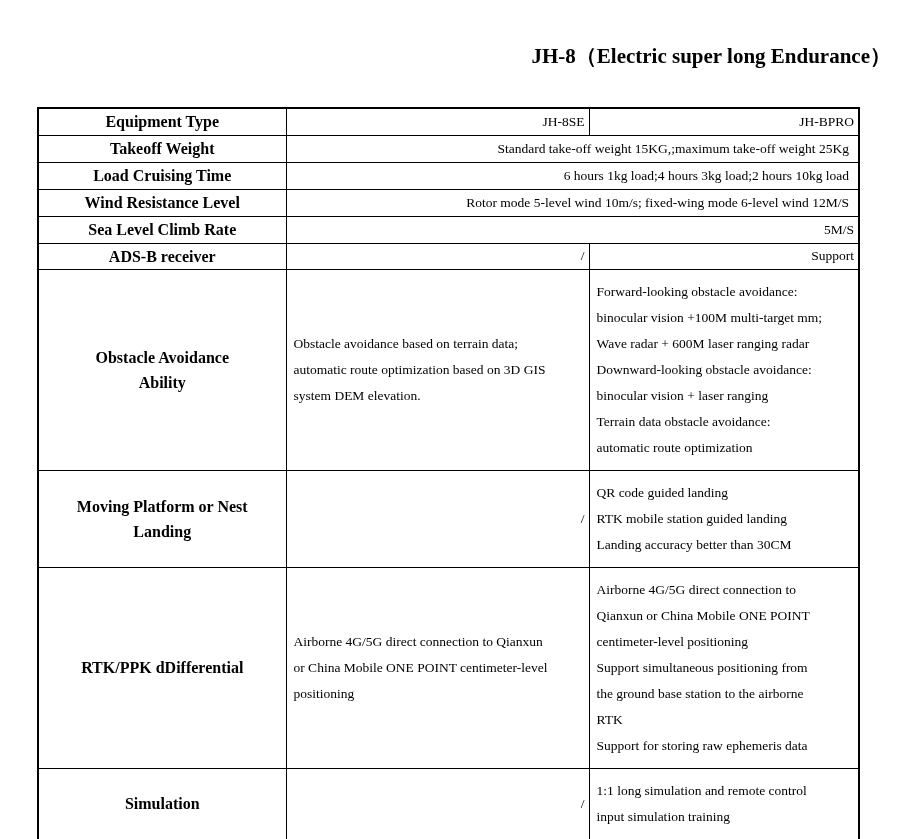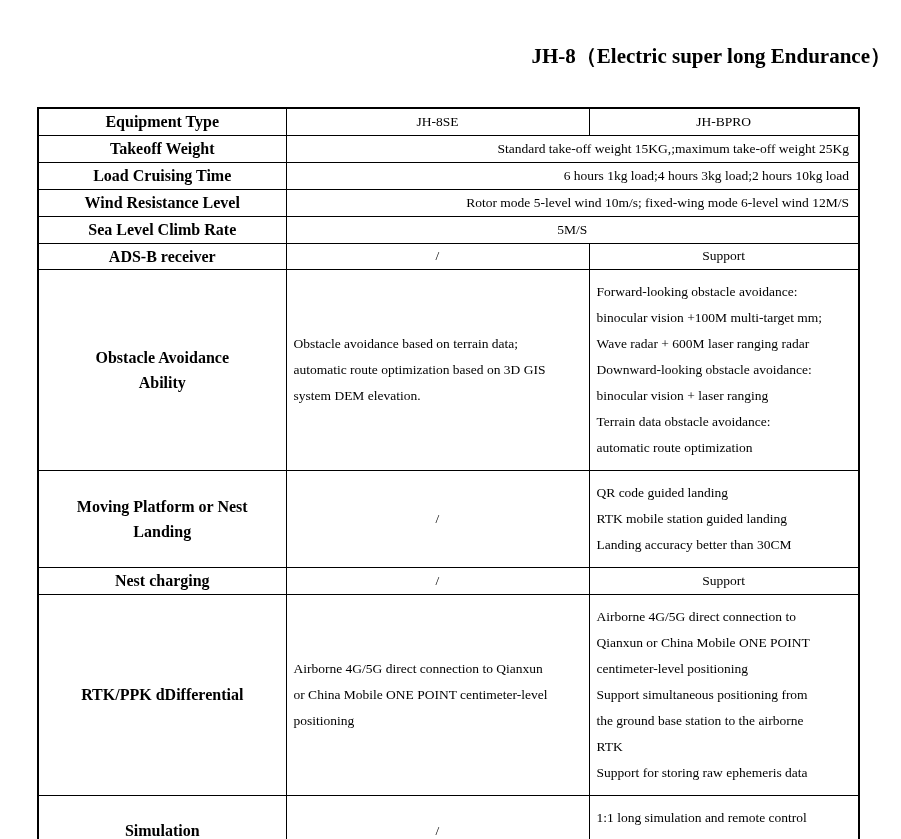--- a/index.html
+++ b/index.html
@@ -49,21 +49,21 @@
 
   td.label {
     font-weight: bold;
     font-size: 16px;
     text-align: center;
     white-space: pre-line;
     line-height: 25px;
     padding: 0 4px;
   }
   td.c {
-    text-align: center;
+    text-align: right;
     padding: 0 4px;
   }
   td.l {
     text-align: right;
     padding: 0 9px;
   }
   td.ml {
     text-align: left;
     padding: 9px 7px;
     white-space: pre-line;
@@ -141,25 +141,20 @@
 
     <tr class="h79">
       <td class="label">Moving Platform or Nest
 Landing</td>
       <td class="c">/</td>
       <td class="ml">QR code guided landing
 RTK mobile station guided landing
 Landing accuracy better than 30CM</td>
     </tr>
 
-    <tr class="h27">
-      <td class="label">Nest charging</td>
-      <td class="c">/</td>
-      <td class="c">Support</td>
-    </tr>
 
     <tr class="h183">
       <td class="label">RTK/PPK dDifferential</td>
       <td class="ml">Airborne 4G/5G direct connection to Qianxun
 or China Mobile ONE POINT centimeter-level
 positioning</td>
       <td class="ml">Airborne 4G/5G direct connection to
 Qianxun or China Mobile ONE POINT
 centimeter-level positioning
 Support simultaneous positioning from

